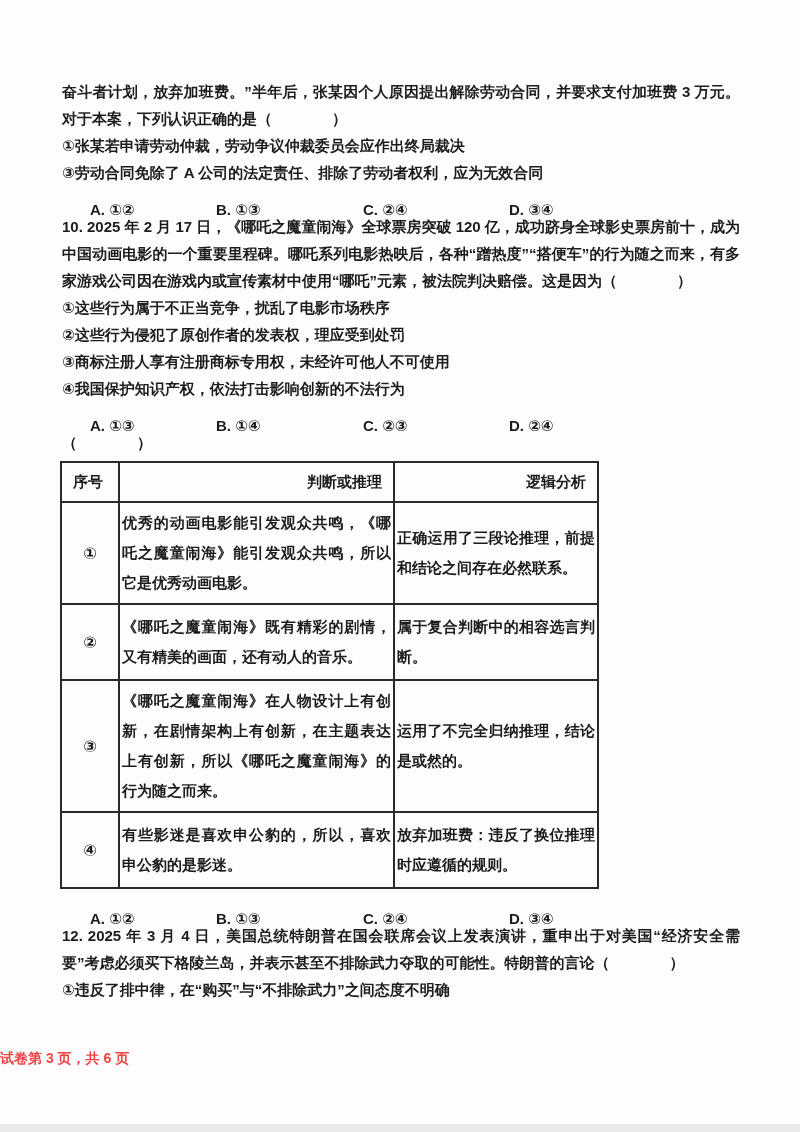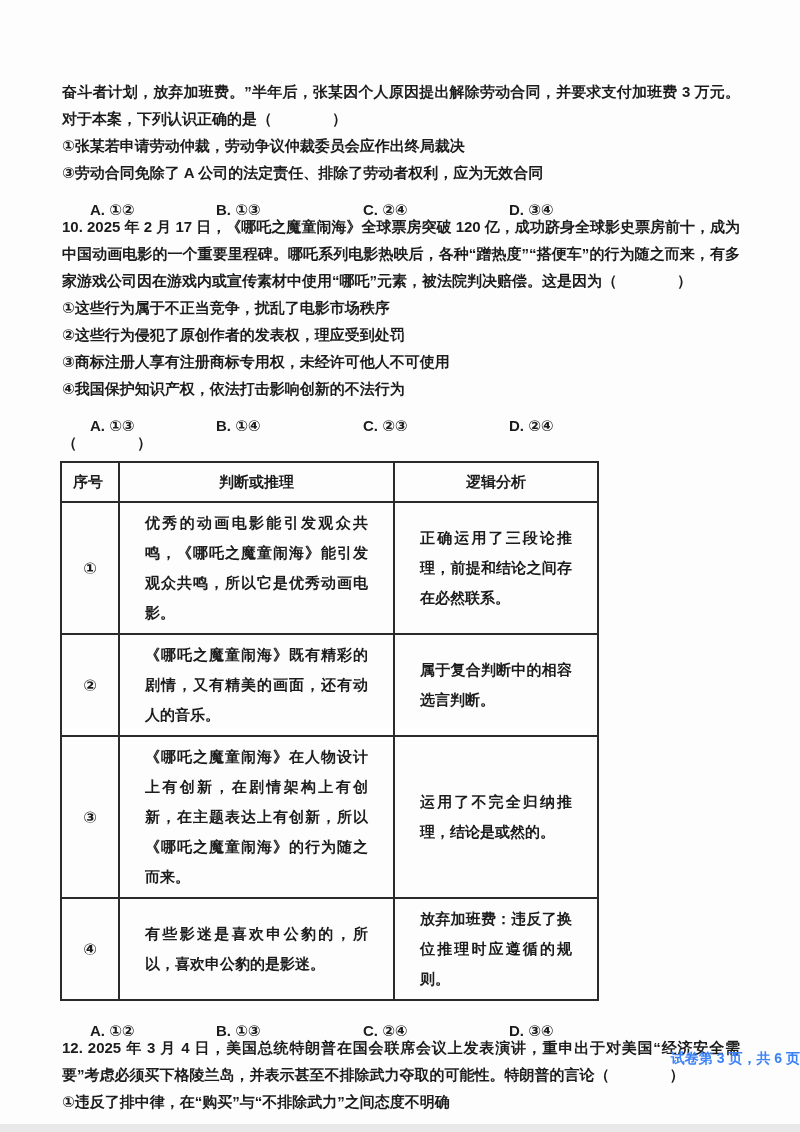--- a/index.html
+++ b/index.html
@@ -31,36 +31,36 @@
   }
   .logic-table col.c1{width:58px}
   .logic-table col.c2{width:275px}
   .logic-table col.c3{width:204px}
   .logic-table th,.logic-table td{
     border:2px solid #2a2a2a;
     font-size:15px;font-weight:600;color:#1c1c1c;
     vertical-align:middle;
   }
   .logic-table th{
-    height:34px;text-align:center;padding:2px 11px;font-weight:600;
+    height:34px;text-align:right;padding:2px 11px;font-weight:600;
   }
   .logic-table th.no-h{text-align:left;padding-left:11px;}
   .logic-table td.no{
     text-align:center;font-size:16px;
   }
   .logic-table td.txt{
-    padding:5px 25px;line-height:30px;text-align:justify;
+    padding:5px 2px;line-height:30px;text-align:justify;
   }
   tr.r1{height:94px}
   tr.r2{height:76px}
   tr.r3{height:132px}
   tr.r4{height:76px}
   .footer{
     position:absolute;left:0;top:1050px;width:800px;
-    text-align:right;font-size:14px;font-weight:600;color:#3b82f6;
+    text-align:left;font-size:14px;font-weight:600;color:#ef4444;
   }
 </style>
 </head>
 <body>
 
 <div class="page">
   <div class="content">
 
     <section>
       <p class="para">奋斗者计划，放弃加班费。”半年后，张某因个人原因提出解除劳动合同，并要求支付加班费 3 万元。对于本案，下列认识正确的是（　　　　）</p>

